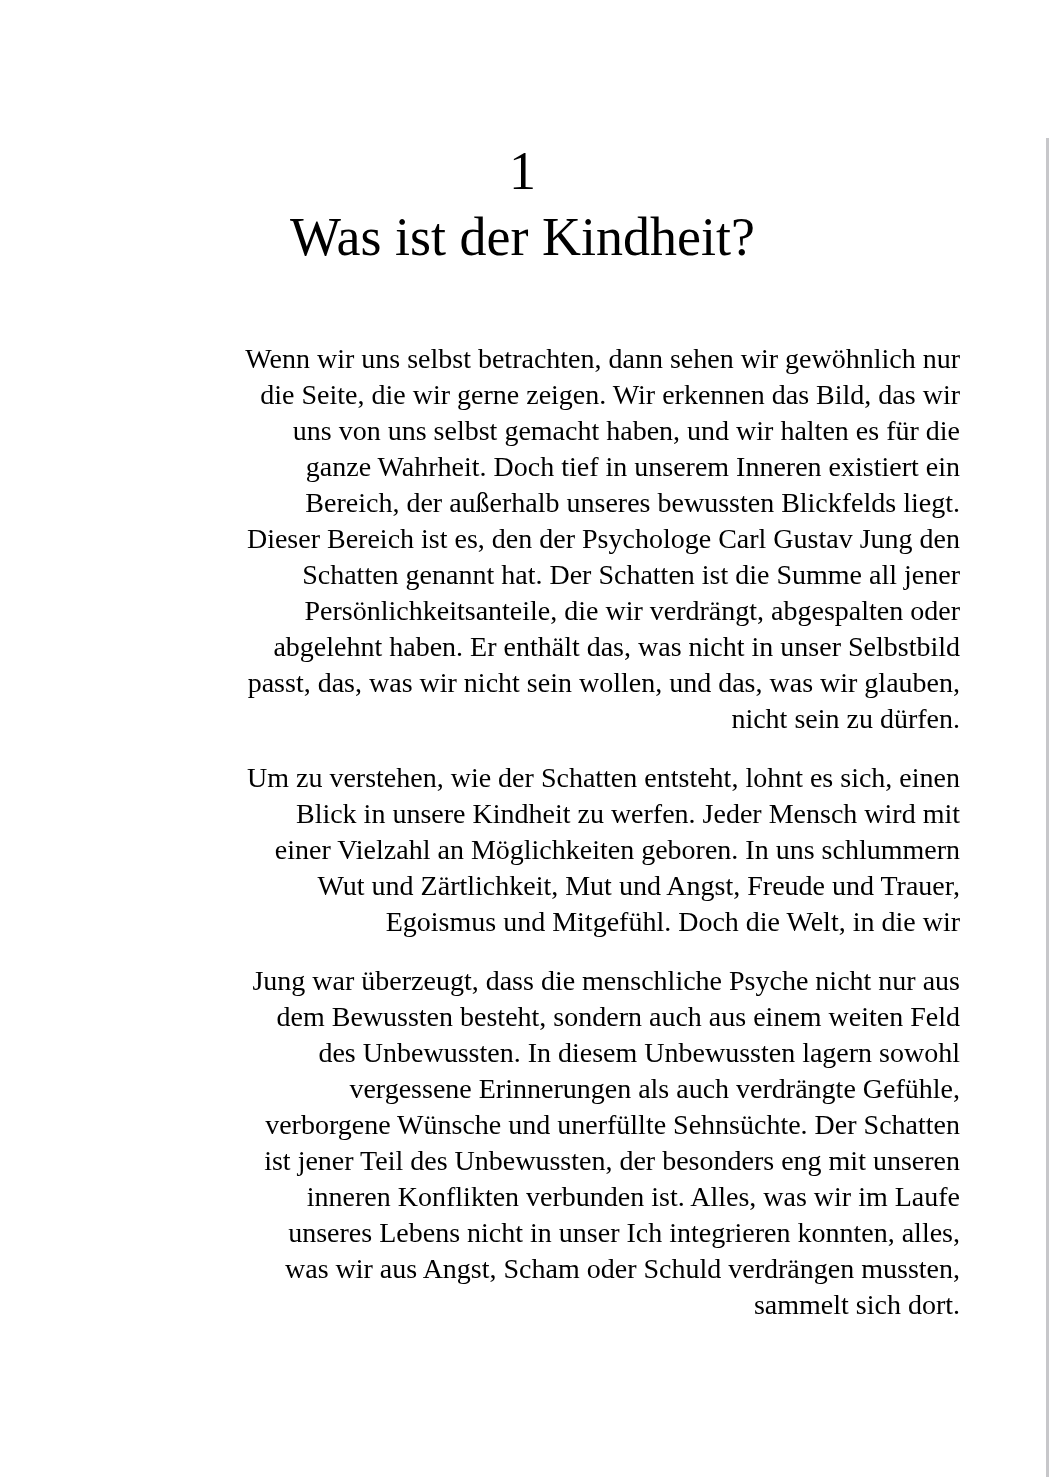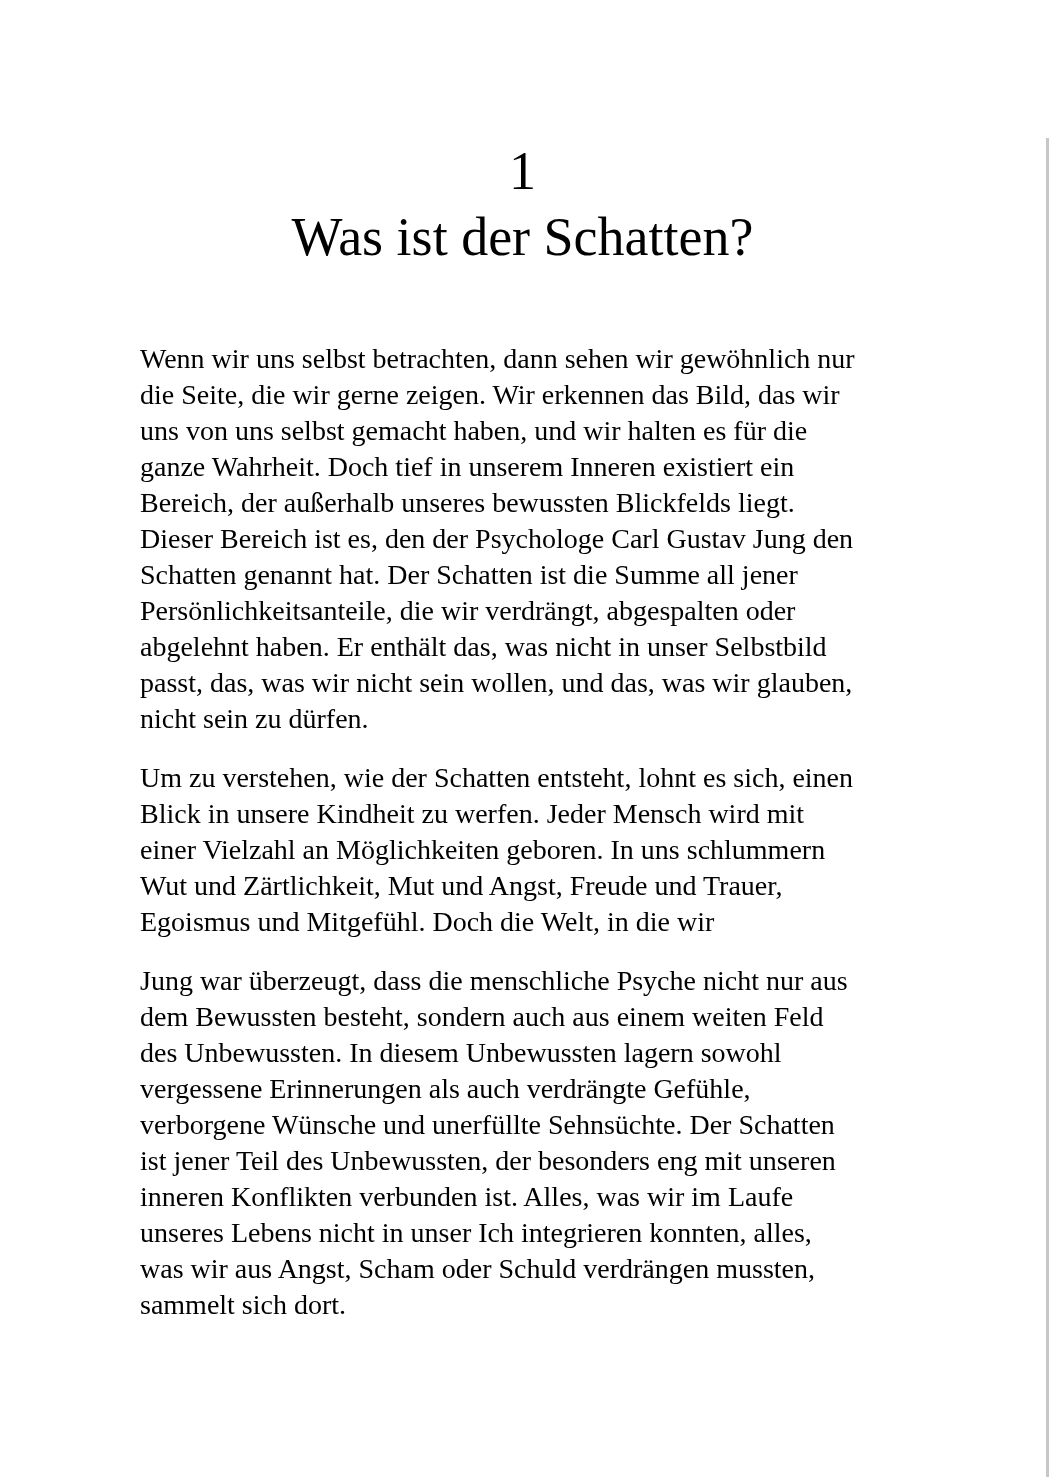--- a/index.html
+++ b/index.html
@@ -39,39 +39,39 @@
   .body-text {
     margin-top: 71px;
     margin-left: 140px;
     width: 820px;
   }
   .body-text p {
     margin: 0 0 23px 0;
     font-size: 28px;
     line-height: 36px;
     white-space: pre-line;
-    text-align: left;
+    text-align: right;
   }
   .page-edge-right {
     position: absolute;
     top: 0;
     right: 0;
     width: 3px;
     height: 100%;
     background: #c7c7ca;
   }
 </style>
 </head>
 <body>
 
 <div class="page">
 
   <header class="chapter-header">
     <div class="chapter-number">1</div>
-    <h1 class="chapter-title">Was ist der Schatten?</h1>
+    <h1 class="chapter-title">Was ist der Kindheit?</h1>
   </header>
 
   <main class="body-text">
     <p>Wenn wir uns selbst betrachten, dann sehen wir gewöhnlich nur
 die Seite, die wir gerne zeigen. Wir erkennen das Bild, das wir
 uns von uns selbst gemacht haben, und wir halten es für die
 ganze Wahrheit. Doch tief in unserem Inneren existiert ein
 Bereich, der außerhalb unseres bewussten Blickfelds liegt.
 Dieser Bereich ist es, den der Psychologe Carl Gustav Jung den
 Schatten genannt hat. Der Schatten ist die Summe all jener

